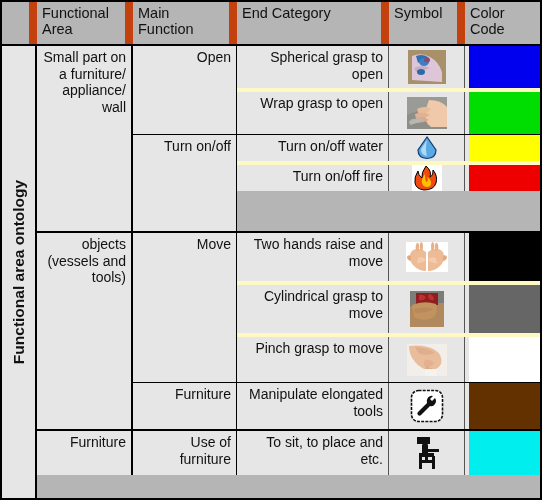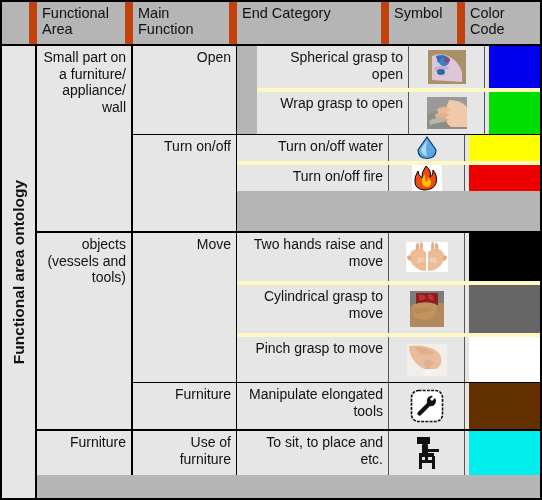--- a/index.html
+++ b/index.html
@@ -163,21 +163,21 @@
   .h-wrp { height: 42px; flex: 0 0 42px; }
   .h-ele { height: 44px; flex: 0 0 44px; }
   .h-wat { height: 26px; flex: 0 0 26px; }
   .h-fir { height: 26px; flex: 0 0 26px; }
   .h-two { height: 48px; flex: 0 0 48px; }
   .h-cyl { height: 48px; flex: 0 0 48px; }
   .h-hok { height: 45px; flex: 0 0 45px; }
   .h-pin { height: 45px; flex: 0 0 45px; }
   .h-man { height: 46px; flex: 0 0 46px; }
 
-  .g-open  { flex: 0 0 84px; gap: 20px; }
+  .g-open  { flex: 0 0 84px; }
   .g-turn  { flex: 0 0 96px; }
   .g-move  { flex: 0 0 138px; }
   .g-manip { flex: 0 0 46px; }
 
   .fa-small { flex: 0 0 182px; }
   .fa-obj   { flex: 0 0 186px; }
   .fa-furn  { flex: 0 0 44px; }
 
   
   .sym { display:block; }

